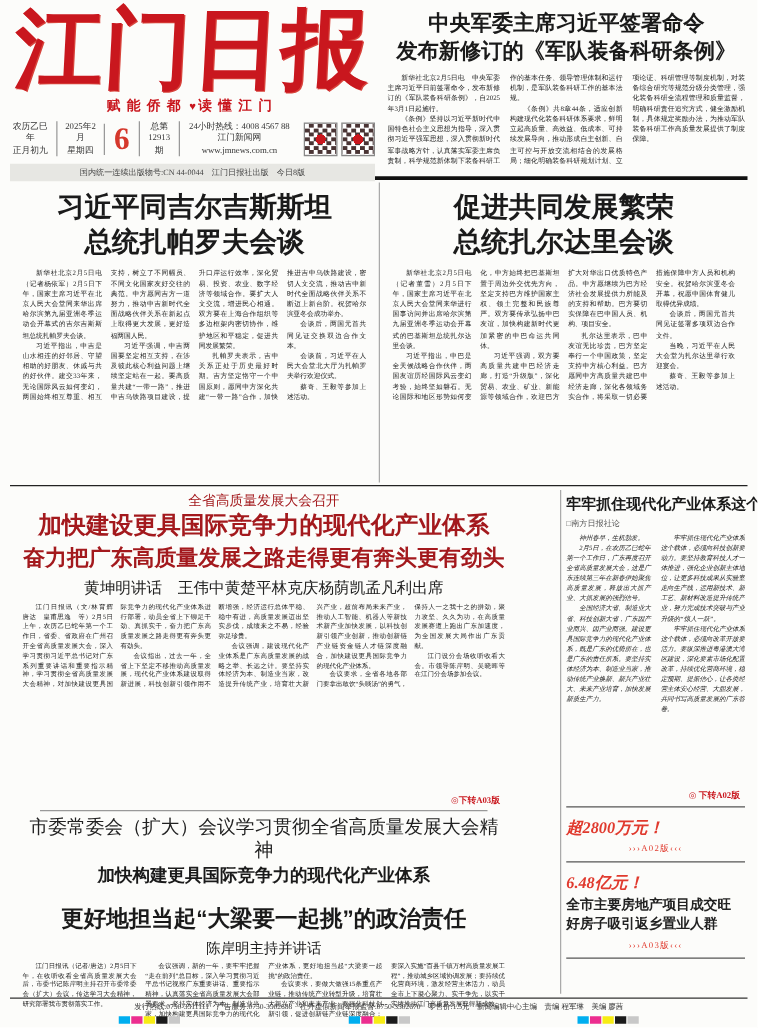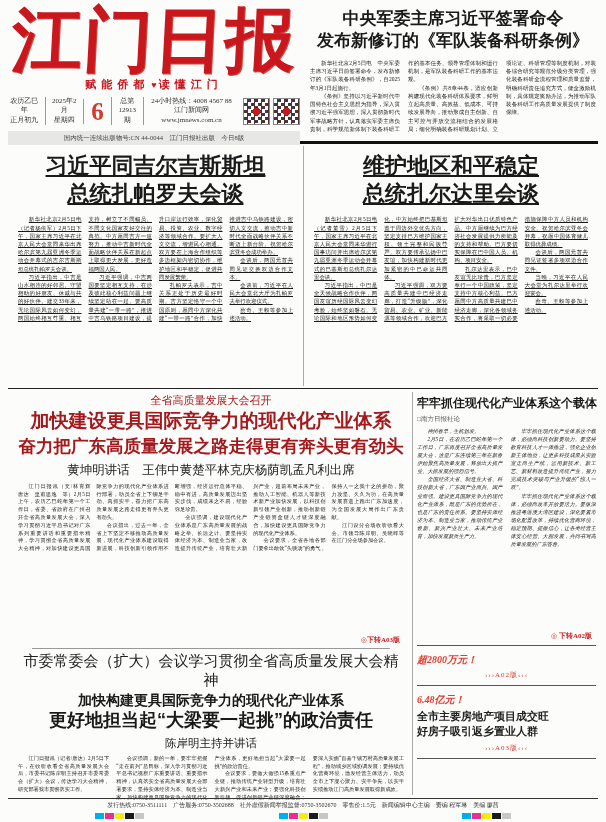--- a/index.html
+++ b/index.html
@@ -38,58 +38,58 @@
   .top-headline { font-family:"Liberation Sans","DejaVu Sans",sans-serif;
     font-size:17px; font-weight:900; text-align:center; line-height:1.32; margin:0; }
   .top-body { margin-top:6px; height:84px; overflow:hidden;
     column-count:3; column-gap:8px; font-size:5.5px; line-height:1.5;
     text-align:justify; color:#222; }
   .para { margin:0; text-indent:2em; }
   
   .thick-rule { height:3px; background:#111; margin:1px 8px 0 8px; }
   .thin-rule-full { height:1px; background:#222; margin:0 8px; }
   
-  .two-col { display:flex; padding:2px 8px; height:244px;text-decoration:underline; }
+  .two-col { display:flex; padding:2px 8px; height:244px; }
   .talks { width:50%; padding:0 10px; min-width:0; }
   .talks + .talks { border-left:1px solid #aaa; }
   .talks-headline { font-family:"Liberation Sans","DejaVu Sans",sans-serif;
     font-size:22px; font-weight:900; text-align:center; line-height:1.28; margin:6px 0 7px 0; }
   .talks-body { height:168px; overflow:hidden; column-count:4; column-gap:7px;
     font-size:5.4px; line-height:1.52; text-align:justify; color:#222; }
   
-  .middle { display:flex; padding:3px 8px 0 8px; height:406px; }
+  .middle { display:flex; padding:3px 8px 0 8px; height:406px;gap:36px; }
   .mid-left { width:404px; flex:none; padding:0 8px 0 10px; min-width:0; }
   .mid-right { flex:1; border-left:1px solid #aaa; padding:0 2px 0 4px; min-width:0; }
   .kicker { text-align:center; font-size:11px; color:#a3191d; margin-top:1px; }
   .red-headline1 { font-family:"Liberation Sans","DejaVu Sans",sans-serif;
     font-size:19px; font-weight:900; color:#a3191d; text-align:center; margin:2px 0 0 0; line-height:1.2; }
   .red-headline2 { font-family:"Liberation Sans","DejaVu Sans",sans-serif;
     font-size:17.5px; font-weight:900; color:#a3191d; text-align:center; margin:3px 0 0 0; line-height:1.2; }
   .byline { text-align:center; font-size:12.5px; margin:5px 0 4px 0; color:#222; }
   .prov-body { height:150px; overflow:hidden; column-count:5; column-gap:6px;
     font-size:5.2px; line-height:1.5; text-align:justify; color:#222; }
   .jump { color:#c9171e; font-size:7px; text-align:right; margin:2px 4px 1px 0; font-weight:bold; }
   .sec-rule { border-top:1px solid #999; margin:3px 14px 3px 14px; }
   .kicker2 { text-align:center; font-size:15px; color:#222; }
   .city-headline1 { font-family:"Liberation Sans","DejaVu Sans",sans-serif;
     font-size:14px; font-weight:900; text-align:center; margin:2px 0 0 0; line-height:1.22; }
   .city-headline2 { font-family:"Liberation Sans","DejaVu Sans",sans-serif;
-    font-size:18px; font-weight:900; text-align:center; margin:1px 0 0 0; line-height:1.22; }
+    font-size:18px; font-weight:900; text-align:center; margin:16px 0 0 0; line-height:1.22; }
   .byline2 { text-align:center; font-size:11.5px; margin:4px 0 4px 0; }
   .city-body { height:88px; overflow:hidden; column-count:4; column-gap:7px;
     font-size:5.2px; line-height:1.5; text-align:justify; color:#222; }
   
   .ed-headline { font-family:"Liberation Sans","DejaVu Sans",sans-serif;
     font-size:12px; font-weight:900; margin:3px 0 3px 0; white-space:nowrap; }
   .ed-label { font-size:6.5px; color:#555; margin-bottom:3px; }
   .ed-body { height:202px; overflow:hidden; column-count:2; column-gap:8px;
     font-size:5.2px; line-height:1.55; text-align:justify; font-style:italic; color:#222; }
   .promo-rule { border-top:1px solid #555; margin:4px 0; }
   .promo { padding:1px 0; }
-  .promo-amount { color:#e03a2e; font-size:10px; font-weight:bold; font-style:italic; margin:2px 0; }
+  .promo-amount { color:#e03a2e; font-size:13px; font-weight:bold; font-style:italic; margin:2px 0; }
   .promo-line { font-size:11px; font-weight:bold; color:#222; line-height:1.4; }
   .promo-ref { color:#e03a2e; font-size:7px; text-align:center; letter-spacing:1px; margin-top:3px; }
   
   .footer { position:absolute; left:0; right:0; bottom:3px; }
   .foot-rule { border-top:1px solid #333; margin:0 8px 2px 8px; }
   .foot-line { text-align:center; font-size:6px; color:#333; }
   .cmyk-row { display:flex; justify-content:space-between; padding:0 95px 0 95px; margin-top:3px; }
   .cmyk-group { display:flex; gap:1px; }
   .sw { width:9px; height:6px; }
   .sw-c { background:#00aeef; } .sw-m { background:#ec2d8f; } .sw-y { background:#f7ec13; }
@@ -152,21 +152,21 @@
           <p class="para">新华社北京2月5日电（记者杨依军）2月5日下午，国家主席习近平在北京人民大会堂同来华出席哈尔滨第九届亚洲冬季运动会开幕式的吉尔吉斯斯坦总统扎帕罗夫会谈。</p>
           <p class="para">习近平指出，中吉是山水相连的好邻居、守望相助的好朋友、休戚与共的好伙伴。建交33年来，无论国际风云如何变幻，两国始终相互尊重、相互支持，树立了不同幅员、不同文化国家友好交往的典范。中方愿同吉方一道努力，推动中吉新时代全面战略伙伴关系在新起点上取得更大发展，更好造福两国人民。</p>
           <p class="para">习近平强调，中吉两国要坚定相互支持，在涉及彼此核心利益问题上继续坚定站在一起。要高质量共建“一带一路”，推进中吉乌铁路项目建设，提升口岸运行效率，深化贸易、投资、农业、数字经济等领域合作。要扩大人文交流，增进民心相通。双方要在上海合作组织等多边框架内密切协作，维护地区和平稳定，促进共同发展繁荣。</p>
           <p class="para">扎帕罗夫表示，吉中关系正处于历史最好时期。吉方坚定恪守一个中国原则，愿同中方深化共建“一带一路”合作，加快推进吉中乌铁路建设，密切人文交流，推动吉中新时代全面战略伙伴关系不断迈上新台阶。祝贺哈尔滨亚冬会成功举办。</p>
           <p class="para">会谈后，两国元首共同见证交换双边合作文本。</p>
           <p class="para">会谈前，习近平在人民大会堂北大厅为扎帕罗夫举行欢迎仪式。</p>
           <p class="para">蔡奇、王毅等参加上述活动。</p>
         </div>
     </div>
     <div class="talks">
-      <h2 class="talks-headline"><span>维护地区和平稳定</span><br><span>总统扎尔达里会谈</span></h2>
+      <h2 class="talks-headline"><span>促进共同发展繁荣</span><br><span>总统扎尔达里会谈</span></h2>
       <div class="talks-body">
           <p class="para">新华社北京2月5日电（记者董雪）2月5日下午，国家主席习近平在北京人民大会堂同来华进行国事访问并出席哈尔滨第九届亚洲冬季运动会开幕式的巴基斯坦总统扎尔达里会谈。</p>
           <p class="para">习近平指出，中巴是全天候战略合作伙伴，两国友谊历经国际风云变幻考验，始终坚如磐石。无论国际和地区形势如何变化，中方始终把巴基斯坦置于周边外交优先方向，坚定支持巴方维护国家主权、领土完整和民族尊严。双方要传承弘扬中巴友谊，加快构建新时代更加紧密的中巴命运共同体。</p>
           <p class="para">习近平强调，双方要高质量共建中巴经济走廊，打造“升级版”，深化贸易、农业、矿业、新能源等领域合作，欢迎巴方扩大对华出口优质特色产品。中方愿继续为巴方经济社会发展提供力所能及的支持和帮助。巴方要切实保障在巴中国人员、机构、项目安全。</p>
           <p class="para">扎尔达里表示，巴中友谊无比珍贵，巴方坚定奉行一个中国政策，坚定支持中方核心利益。巴方愿同中方高质量共建巴中经济走廊，深化各领域务实合作，将采取一切必要措施保障中方人员和机构安全。祝贺哈尔滨亚冬会开幕，祝愿中国体育健儿取得优异成绩。</p>
           <p class="para">会谈后，两国元首共同见证签署多项双边合作文件。</p>
           <p class="para">当晚，习近平在人民大会堂为扎尔达里举行欢迎宴会。</p>
           <p class="para">蔡奇、王毅等参加上述活动。</p>
         </div>
     </div>

